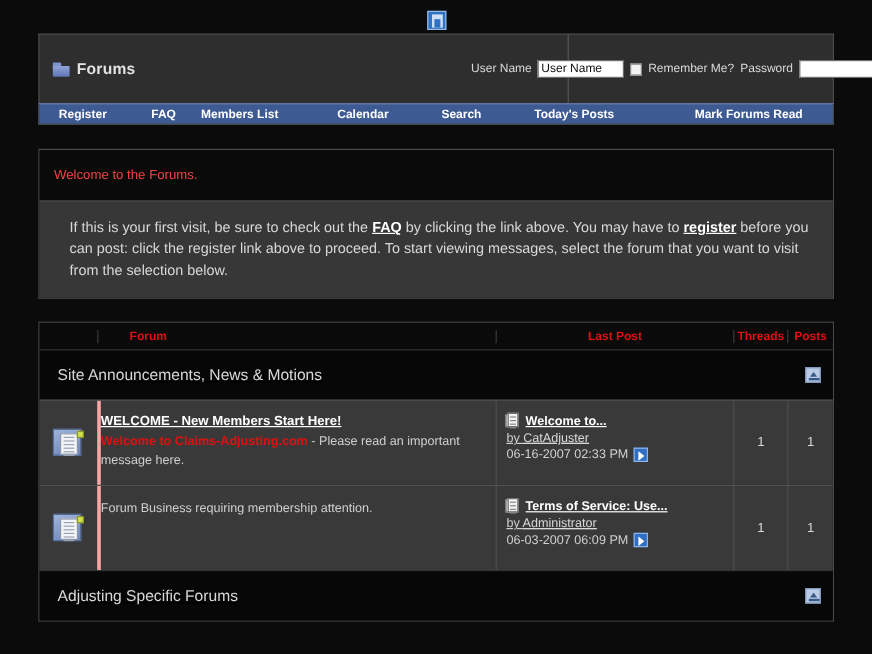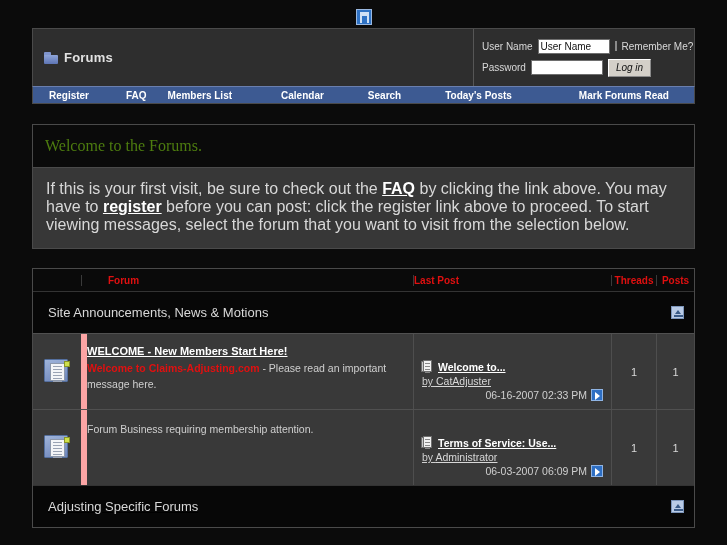--- a/index.html
+++ b/index.html
@@ -72,21 +72,21 @@
     background: #7f94cc;
     border-radius: 1px 1px 0 0;
   }
   .logo-text {
     color: #e2e2e2; font-size: 13px; font-weight: bold;
     letter-spacing: .2px;
   }
   .hdr-right {
     width: 220px;
     padding: 5px 8px 5px 8px;
-    display: flex; flex-direction: column; justify-content: center;
+    display: flex; flex-direction: row; justify-content: center;
     gap: 5px;
   }
   .login-row { display: flex; align-items: center; gap: 5px; }
   .login-lbl { color: #d9d9d9; font-size: 10px; white-space: nowrap; }
   .txtin {
     background: #ffffff; border: 1px solid #6e6e6e;
     font-family: "Liberation Sans", sans-serif;
     font-size: 10px; color: #111;
     height: 15px; padding: 0 2px;
   }
@@ -126,41 +126,41 @@
   .nav .n4 { margin-left: 44px; }
   .nav .n5 { margin-left: 44px; }
   .nav .n6 { margin-left: 67px; }
 
   
   .welcome-box { margin-top: 20px; border: 1px solid #4a4a4a; }
   .welcome-hd {
     background: #0a0a0a; height: 42px;
     display: flex; align-items: center; padding-left: 12px;
   }
-  .welcome-hd-txt { color: #4d7c0f; font-size: 16px; font-family: Liberation Serif, serif; }
+  .welcome-hd-txt { color: #ef4444; font-size: 11px; }
   .welcome-bd {
     background: #373737;
     border-top: 1px solid #4a4a4a;
-    padding: 12px 13px 14px 13px;
-    color: #d8d8d8; font-size: 16px; line-height: 18px;
+    padding: 12px 13px 14px 25px;
+    color: #d8d8d8; font-size: 12px; line-height: 18px;
   }
   .welcome-bd a {
     color: #ffffff; font-weight: bold; text-decoration: underline;
     cursor: pointer;
   }
 
   
   .ftable { margin-top: 19px; border: 1px solid #4a4a4a; }
   .fhead {
     display: flex; background: #0a0a0a; height: 22px; align-items: center;
   }
   .fhead .cell { color: #e01010; font-size: 10px; font-weight: bold; }
   .c-icon  { width: 48px; flex: none; }
   .c-forum { flex: 1; padding-left: 26px; border-left: 1px solid #3a3a3a; }
-  .c-last  { width: 198px; flex: none; border-left: 1px solid #3a3a3a; }
+  .c-last  { width: 198px; flex: none; text-align: center; border-left: 1px solid #3a3a3a; }
   .c-thr   { width: 45px;  flex: none; text-align: center; border-left: 1px solid #3a3a3a; }
   .c-pst   { width: 38px;  flex: none; text-align: center; border-left: 1px solid #3a3a3a; }
 
   .catrow {
     background: #070707; height: 42px;
     display: flex; align-items: center;
     border-top: 1px solid #333;
     padding: 0 10px 0 15px;
     text-decoration: underline;
   }
@@ -187,27 +187,27 @@
 
   .frow {
     display: flex; background: #393939;
     border-top: 1px solid #505050;
     min-height: 71px;
   }
   .frow .c-icon {
     display: flex; align-items: center; justify-content: center;
   }
   .frow .c-forum {
-    border-left: 6px solid #fca5a5;
+    border-left: 3px solid #fca5a5;
     padding: 11px 10px 10px 0;
   }
   .frow .c-last {
     border-left: 1px solid #4e4e4e;
     text-align: left;
-    padding: 26px 8px 8px 8px;
+    padding: 10px 8px 8px 8px;
   }
   .frow .c-thr, .frow .c-pst {
     border-left: 1px solid #4e4e4e;
     display: flex; align-items: center; justify-content: center;
     color: #d8d8d8; font-size: 11px;
   }
 
   .folder-icon {
     width: 26px; height: 25px; position: relative; flex: none;
   }
@@ -257,21 +257,21 @@
     position: absolute; left: -1px; top: 1px;
     width: 4px; height: 11px; background: #c9c9c9; border: 1px solid #6f6f6f;
   }
   .lp-link {
     color: #ffffff; font-size: 10.5px; font-weight: bold;
     text-decoration: underline; cursor: pointer;
   }
   .lp-by { color: #cfcfcf; font-size: 10.5px; margin-top: 2px; text-decoration: underline; }
   .lp-by a { color: #d8d8d8; text-decoration: underline; cursor: pointer; }
   .lp-date-row {
-    display: flex; align-items: center; justify-content: flex-end;
+    display: flex; align-items: center; 
     gap: 4px; margin-top: 2px;
   }
   .lp-date { color: #cfcfcf; font-size: 10.5px; }
   .goto-icon {
     width: 12px; height: 12px; background: #2e6fc4;
     border: 1px solid #8fb4e4; position: relative;
     cursor: pointer; flex: none;
   }
   .goto-icon::before {
     content: "";

